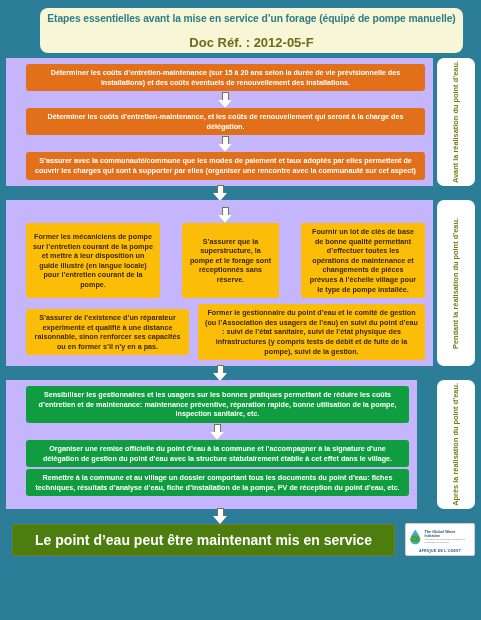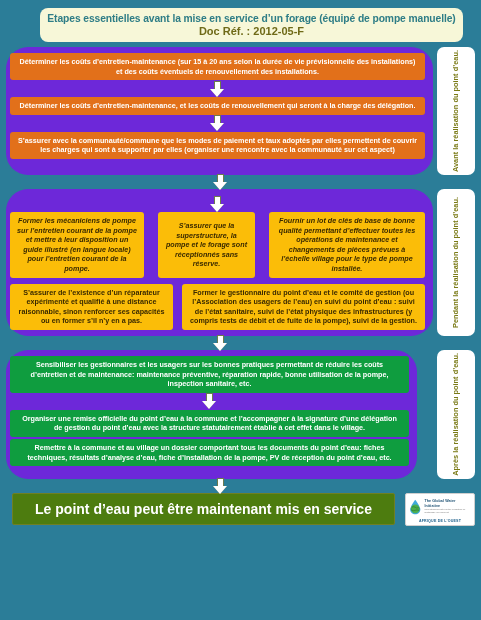--- a/index.html
+++ b/index.html
@@ -35,36 +35,36 @@
   .header-title {
     color: #2e7d86;
     font-weight: bold;
     font-size: 10.3px;
     line-height: 12px;
     letter-spacing: -0.1px;
   }
   .header-sub {
     color: #6f6a18;
     font-weight: bold;
-    font-size: 11px;
+    font-size: 13px;
     line-height: 11px;
-    margin-top: 1px;
+    margin-top: 12px;
   }
 
   
   .row {
     display: flex;
     align-items: stretch;
     margin-top: 5px;
   }
   .panel {
-    background: #6d28d9;
-    border-radius: 22px;
+    background: #c4b5fd;
+    border-radius: 0;
     flex: 1 1 auto;
-    padding: 6px 8px 6px 4px;
+    padding: 6px 8px 6px 20px;
     box-sizing: border-box;
   }
   .side-tab {
     width: 38px;
     margin-left: 4px;
     background: #ffffff;
     border-radius: 7px;
     display: flex;
     align-items: center;
     justify-content: center;
@@ -135,33 +135,32 @@
     border-left: 7.5px solid transparent;
     border-right: 7.5px solid transparent;
     border-top: 8px solid #ffffff;
     filter: drop-shadow(0 0 0.4px #6d7a4e);
   }
   .arrow-sm { height: 14px; }
 
   
   .cols {
     display: flex;
-    gap: 14px;
+    gap: 22px;
     align-items: stretch;
-    font-style: italic;
   }
   .cols > .box { display: flex; align-items: center; justify-content: center; }
   .col-a { flex: 0 0 134px; }
   .col-b { flex: 1 1 auto; }
   .col-c { flex: 0 0 97px; }
 
   .cols2 {
     display: flex;
     gap: 9px;
-    align-items: flex-start;
+    align-items: center;
     margin-top: 6px;
   }
   .cols2 > .box { display: flex; align-items: center; justify-content: center; }
   .col-d { flex: 0 0 163px; }
   .col-e { flex: 1 1 auto; }
 
   
   .final-row {
     display: flex;
     align-items: center;

